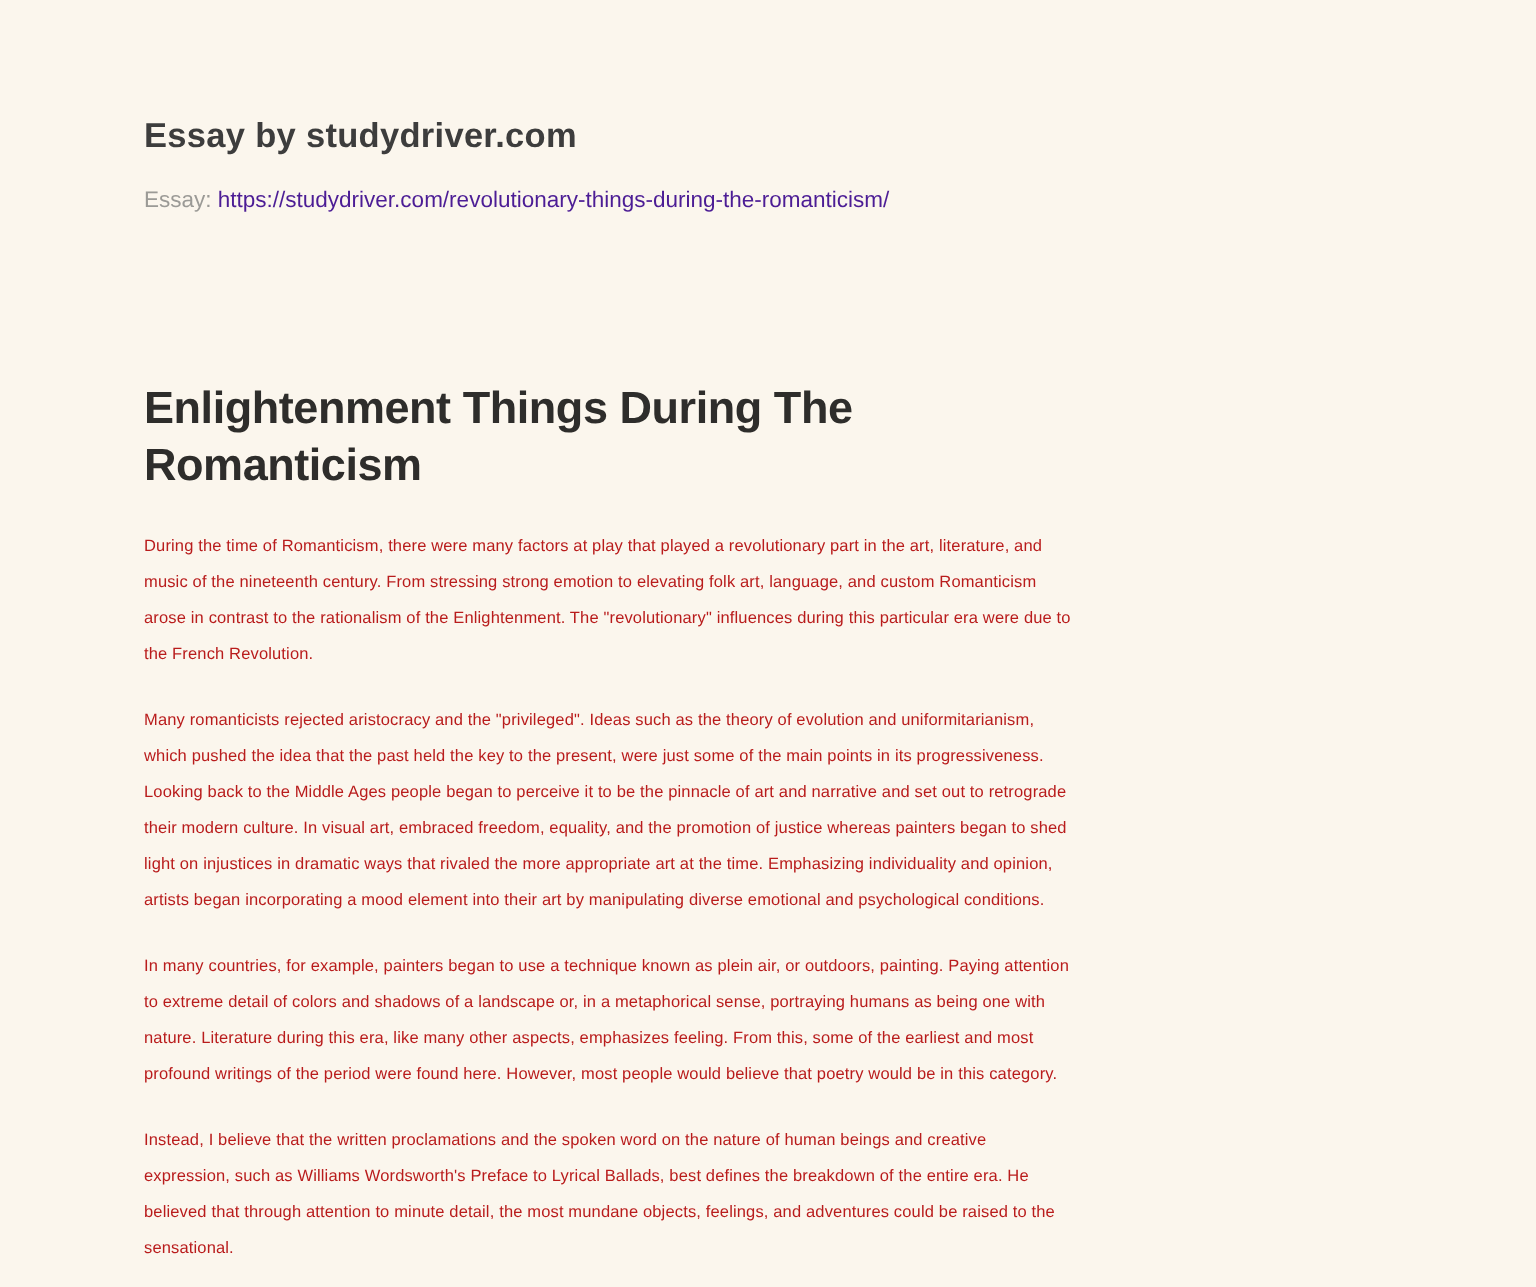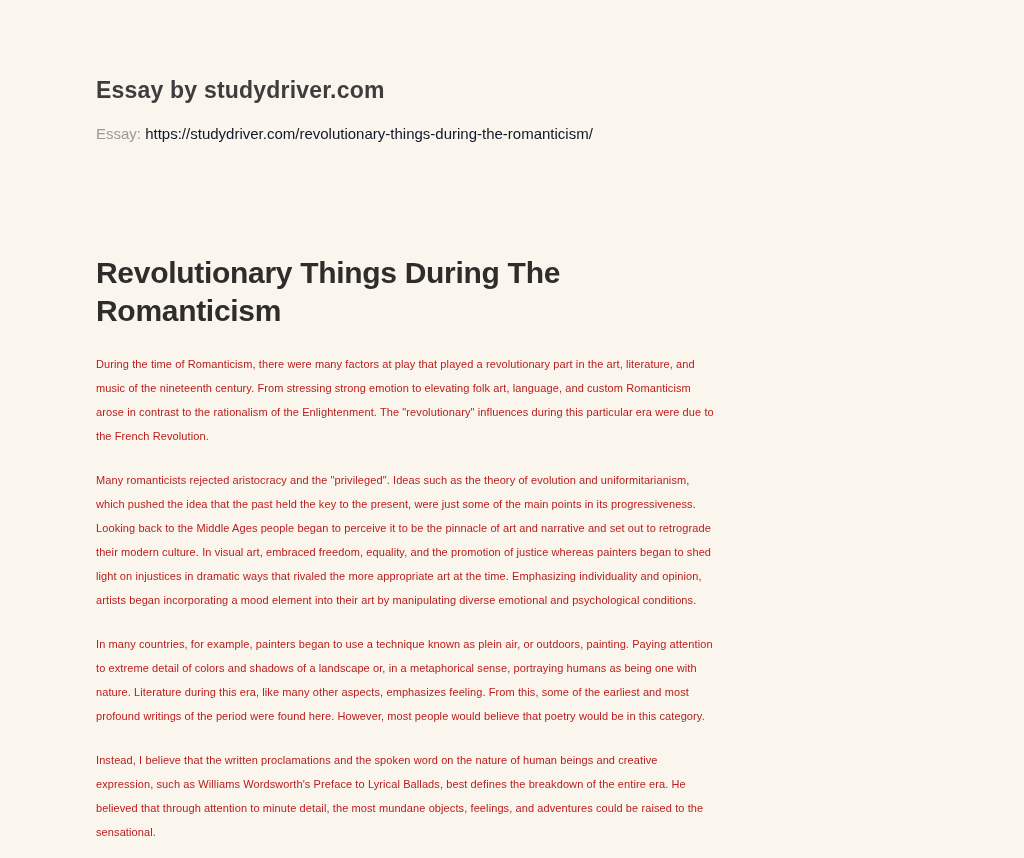--- a/index.html
+++ b/index.html
@@ -23,21 +23,21 @@
     color: #3d3d3d;
     letter-spacing: 0.2px;
   }
   .source-line {
     margin-top: 22px;
     font-size: 15px;
     line-height: 16px;
     color: #9b9a96;
   }
   .source-line a {
-    color: #0f172a;
+    color: #4c1d95;
     text-decoration: none;
     margin-top: 28px;
   }
   .logo {
     position: absolute;
     top: 58px;
     left: 820px;
     width: 110px;
     height: 110px;
   }
@@ -81,20 +81,20 @@
 
         <path d="M 68 38 L 105 29"></path>
         <path d="M 86 13 L 91 45"></path>
 
         <path d="M 64 56 C 57 68 57 85 70 93 C 85 102 103 92 106 75 C 108 61 101 49 91 45"></path>
       </g>
     </svg>
   </div>
 
   <main class="essay-body">
-    <h2 class="essay-title">Revolutionary Things During The Romanticism</h2>
+    <h2 class="essay-title">Enlightenment Things During The Romanticism</h2>
     <p>During the time of Romanticism, there were many factors at play that played a revolutionary part in the art, literature, and music of the nineteenth century. From stressing strong emotion to elevating folk art, language, and custom Romanticism arose in contrast to the rationalism of the Enlightenment. The "revolutionary" influences during this particular era were due to the French Revolution.</p>
     <p>Many romanticists rejected aristocracy and the "privileged". Ideas such as the theory of evolution and uniformitarianism, which pushed the idea that the past held the key to the present, were just some of the main points in its progressiveness. Looking back to the Middle Ages people began to perceive it to be the pinnacle of art and narrative and set out to retrograde their modern culture. In visual art, embraced freedom, equality, and the promotion of justice whereas painters began to shed light on injustices in dramatic ways that rivaled the more appropriate art at the time. Emphasizing individuality and opinion, artists began incorporating a mood element into their art by manipulating diverse emotional and psychological conditions.</p>
     <p>In many countries, for example, painters began to use a technique known as plein air, or outdoors, painting. Paying attention to extreme detail of colors and shadows of a landscape or, in a metaphorical sense, portraying humans as being one with nature. Literature during this era, like many other aspects, emphasizes feeling. From this, some of the earliest and most profound writings of the period were found here. However, most people would believe that poetry would be in this category.</p>
     <p>Instead, I believe that the written proclamations and the spoken word on the nature of human beings and creative expression, such as Williams Wordsworth's Preface to Lyrical Ballads, best defines the breakdown of the entire era. He believed that through attention to minute detail, the most mundane objects, feelings, and adventures could be raised to the sensational.</p>
   </main>
 
 </div>
 
 </body></html>

